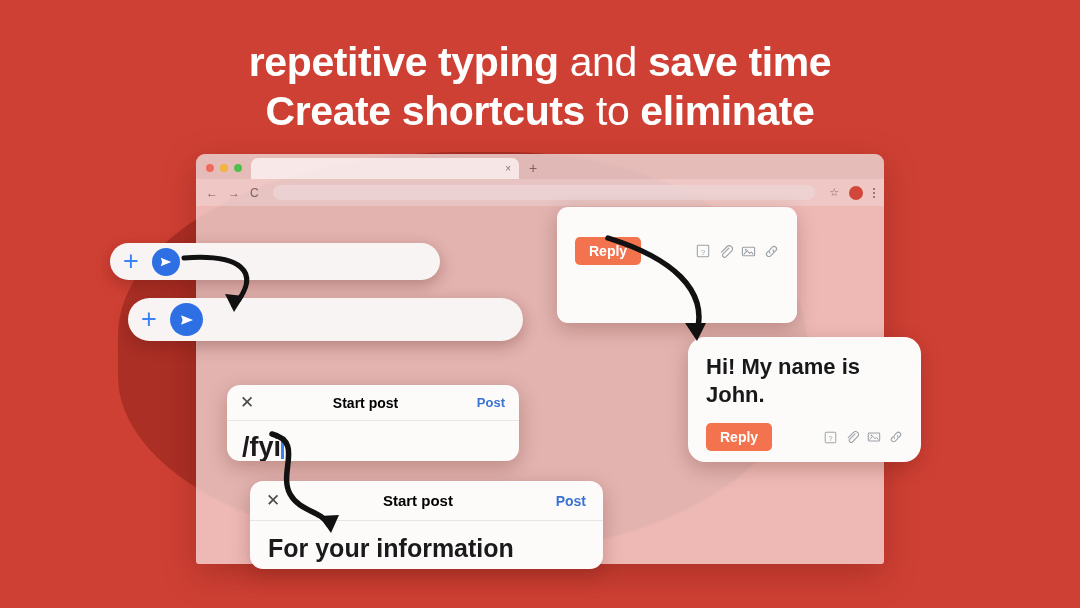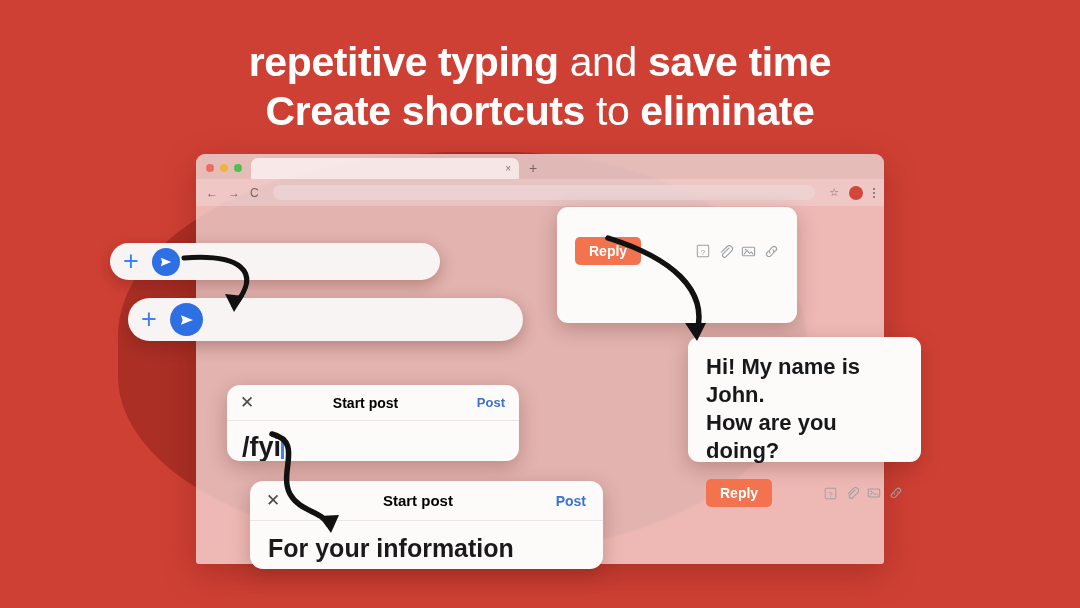--- a/index.html
+++ b/index.html
@@ -269,24 +269,23 @@
             <circle cx="5" cy="6" r="1" fill="#9aa0a6"></circle>
           </svg>
         <svg width="15" height="15" viewBox="0 0 16 16">
             <path d="M6.4 9.6 a2.6 2.6 0 0 1 0-3.7 l2.5-2.5 a2.6 2.6 0 0 1 3.7 3.7 l-1.3 1.3" fill="none" stroke="#9aa0a6" stroke-width="1.2" stroke-linecap="round"></path>
             <path d="M9.6 6.4 a2.6 2.6 0 0 1 0 3.7 l-2.5 2.5 a2.6 2.6 0 0 1-3.7-3.7 l1.3-1.3" fill="none" stroke="#9aa0a6" stroke-width="1.2" stroke-linecap="round"></path>
           </svg>
       </div>
     </div>
   </div>
 
-  <div class="card replycard" style="left:688px; top:337px; width:233px; height:125px;">
+  <div class="card replycard" style="left:688px; top:337px; width:233px; height:125px;border-radius:17px;">
     <div class="rc-text">
       <span>Hi! My name is John.</span><br>
-      <span>How are you doing?</span>
     </div>
     <div class="rc-bottom">
       <div class="replybtn">Reply</div>
       <div class="rc-icons">
         <svg width="13" height="13" viewBox="0 0 16 16">
             <rect x="1.5" y="1.5" width="13" height="13" rx="1" fill="none" stroke="#9aa0a6" stroke-width="1.2"></rect>
             <text x="8" y="12" font-size="9" text-anchor="middle" fill="#9aa0a6" font-family="Liberation Sans, sans-serif">?</text>
           </svg>
         <svg width="14" height="14" viewBox="0 0 16 16">
             <path d="M11.5 4.5 L5.5 10.5 a2.1 2.1 0 0 0 3 3 l6-6 a3.4 3.4 0 0 0-4.8-4.8 l-6 6" fill="none" stroke="#9aa0a6" stroke-width="1.2" stroke-linecap="round"></path>

